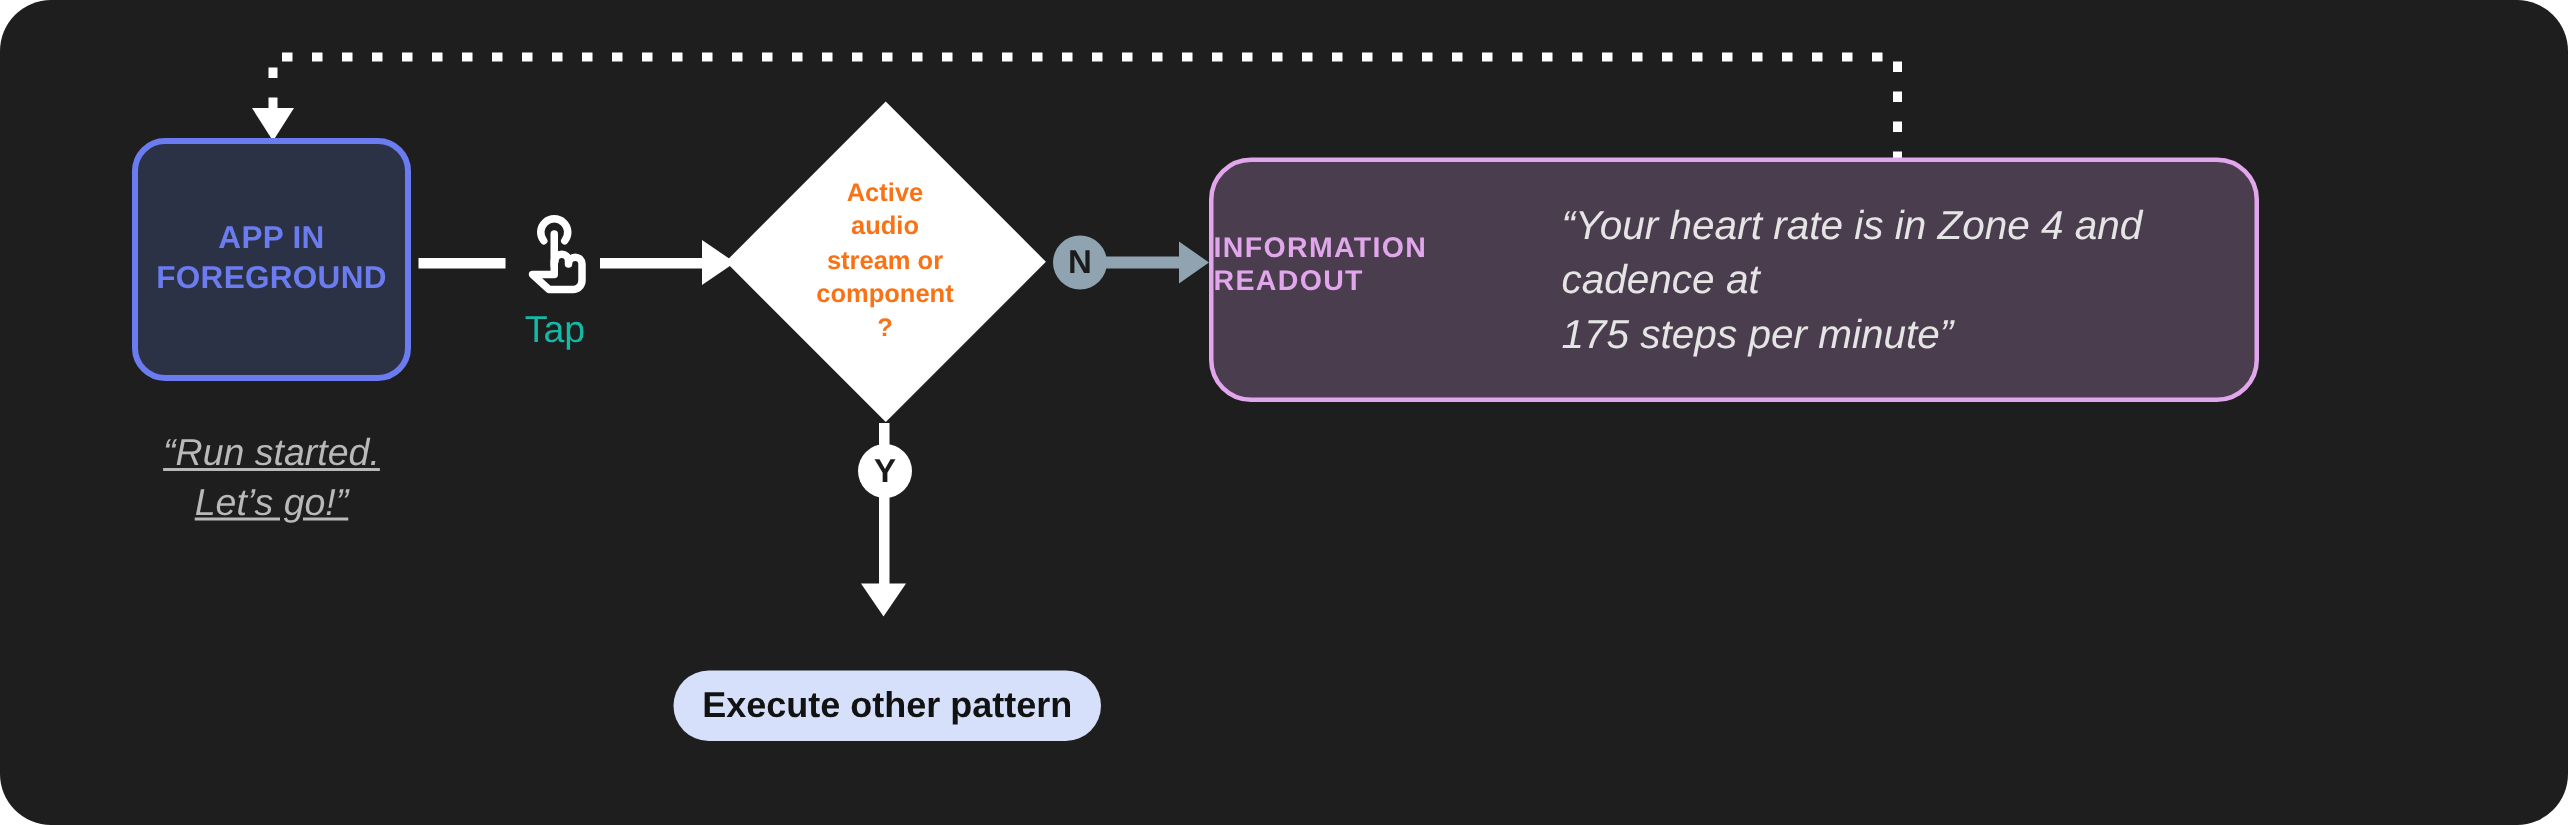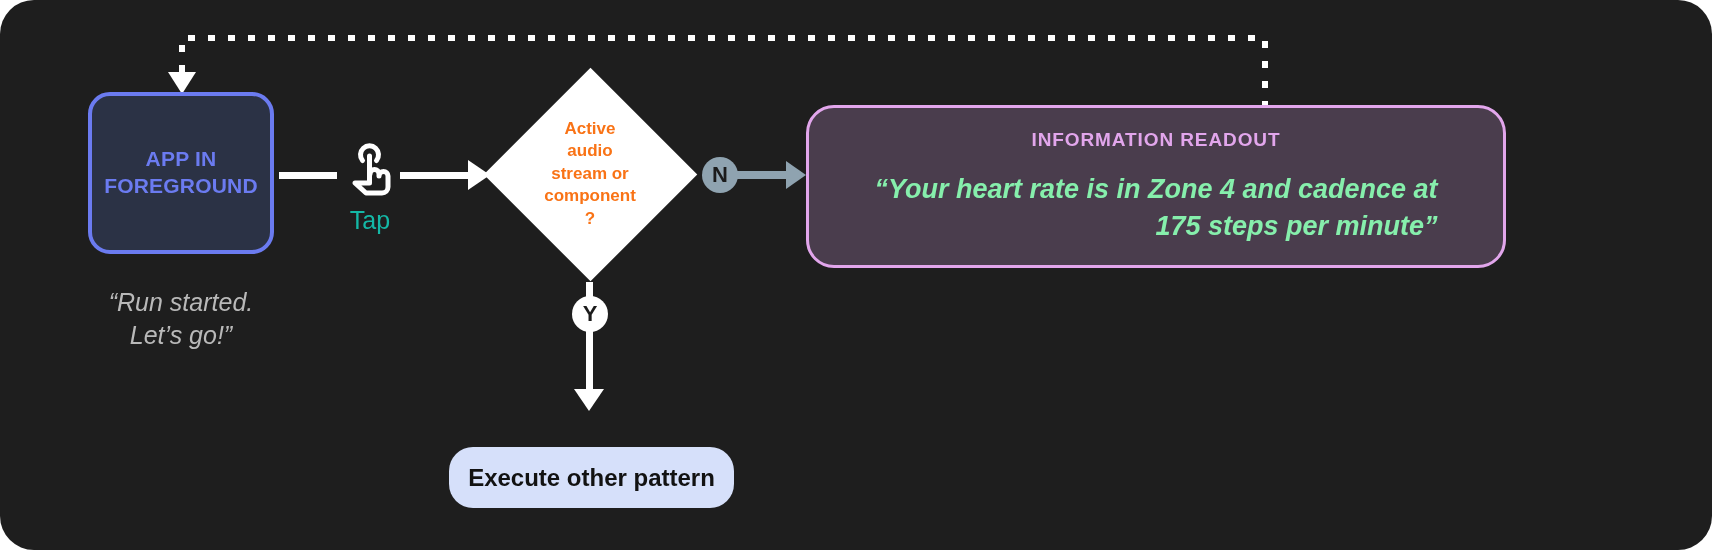--- a/index.html
+++ b/index.html
@@ -51,20 +51,21 @@
   #app-caption {
     left: 60px;
     top: 286px;
     width: 242px;
     text-align: center;
     color: #b9b9b9;
     font-style: italic;
     font-size: 25px;
     line-height: 1.3;
     white-space: pre-line;
+    text-decoration: underline;
   }
 
   
   .h-line {
     height: 7px;
     background: #ffffff;
   }
   .arrow-head-right {
     width: 0; height: 0;
     border-top: 15px solid transparent;
@@ -152,38 +153,37 @@
   #readout {
     left: 806px;
     top: 105px;
     width: 700px;
     height: 163px;
     box-sizing: border-box;
     background: #4a3d4d;
     border: 3px solid #e2a6ec;
     border-radius: 28px;
     display: flex;
-    flex-direction: column;
     align-items: center;
     justify-content: center;
   }
   #readout .title {
     color: #e2a6ec;
     font-weight: bold;
     font-size: 19px;
     letter-spacing: .9px;
     margin-bottom: 20px;
   }
   #readout .body {
-    color: #86efac;
-    font-weight: bold;
+    color: #e5e5e5;
+    font-weight: normal;
     font-style: italic;
     font-size: 27px;
     line-height: 1.34;
-    text-align: right;
+    text-align: left;
     white-space: pre-line;
     padding: 0 26px;
   }
 
   
   #y-line-top { left: 586px; top: 282px; height: 22px; }
   #y-badge {
     left: 572px; top: 296px;
     width: 36px; height: 36px;
     border-radius: 50%;
@@ -194,21 +194,21 @@
     display: flex; align-items: center; justify-content: center;
   }
   #y-line-bot { left: 586px; top: 329px; height: 64px; }
   #y-head { left: 574px; top: 389px; }
 
   
   #exec-pill {
     left: 449px;
     top: 447px;
     width: 285px;
-    height: 61px;
+    height: 47px;
     background: #d6e0fa;
     border-radius: 24px;
     display: flex;
     align-items: center;
     justify-content: center;
   }
   #exec-pill .label {
     color: #121212;
     font-weight: bold;
     font-size: 24px;

